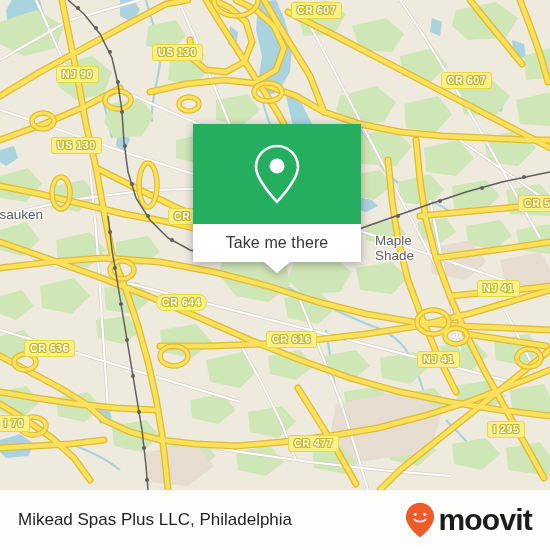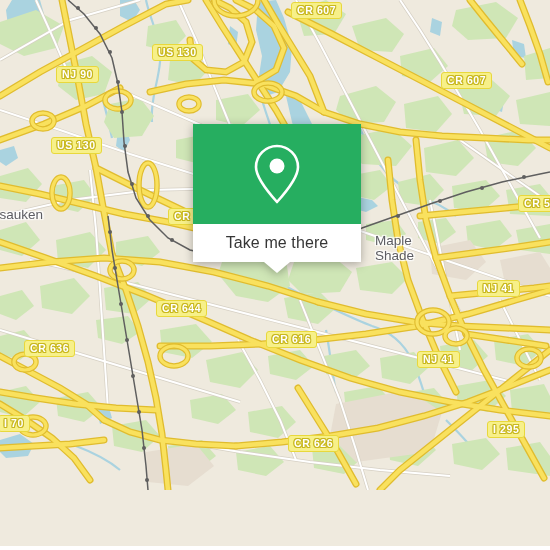--- a/index.html
+++ b/index.html
@@ -468,27 +468,27 @@
       </g>
     </svg>
 
     <div class="shield" style="left:291px; top:2px;">CR 607</div>
     <div class="shield" style="left:152px; top:44px;">US 130</div>
     <div class="shield" style="left:56px; top:66px;">NJ 90</div>
     <div class="shield" style="left:441px; top:72px;">CR 607</div>
     <div class="shield" style="left:51px; top:137px;">US 130</div>
     <div class="shield" style="left:518px; top:195px;">CR 53</div>
     <div class="shield" style="left:168px; top:208px;">CR</div>
-    <div class="shield" style="left:156px; top:300px;">CR 644</div>
+    <div class="shield" style="left:156px; top:294px;border-radius:8px;">CR 644</div>
     <div class="shield" style="left:477px; top:280px;">NJ 41</div>
     <div class="shield" style="left:24px; top:340px;">CR 636</div>
     <div class="shield" style="left:266px; top:331px;">CR 616</div>
     <div class="shield" style="left:417px; top:351px;">NJ 41</div>
     <div class="shield" style="left:-2px; top:415px;">I 70</div>
-    <div class="shield" style="left:288px; top:435px;">CR 626</div>
+    <div class="shield" style="left:288px; top:435px;">CR 477</div>
     <div class="shield" style="left:487px; top:421px;">I 295</div>
 
     <div class="place" style="left:-8px; top:208px;">nsauken</div>
 
     <div class="place two-line" style="left:375px; top:233px;">
       <div>Maple</div>
       <div>Shade</div>
     </div>
 
 
@@ -501,14 +501,28 @@
         </svg>
       </div>
       <div id="callout-white">
         <span id="callout-label">Take me there</span>
         <div id="callout-arrow"></div>
       </div>
     </div>
 
   </div>
 
+  <div id="bottom-bar">
+    <span id="bottom-title">Mikead Spas Plus LLC, Philadelphia</span>
+
+    <div id="moovit-logo">
+      <svg width="30" height="36" viewBox="0 0 30 36">
+        <path d="M15 0.8 C7.2 0.8 0.9 7.1 0.9 14.9 C0.9 23.5 12.2 33.6 15 35.2
+                 C17.8 33.6 29.1 23.5 29.1 14.9 C29.1 7.1 22.8 0.8 15 0.8 Z" fill="#ef5a28"></path>
+        <circle cx="10.2" cy="12.3" r="1.55" fill="#ffffff"></circle>
+        <circle cx="19.8" cy="12.3" r="1.55" fill="#ffffff"></circle>
+        <path d="M9.4 17.3 C11.3 20.3 18.7 20.3 20.6 17.3" fill="none" stroke="#ffffff" stroke-width="1.7" stroke-linecap="round"></path>
+      </svg>
+      <span id="moovit-word">moovit</span>
+    </div>
+  </div>
 
 </div>
 
 </body></html>

